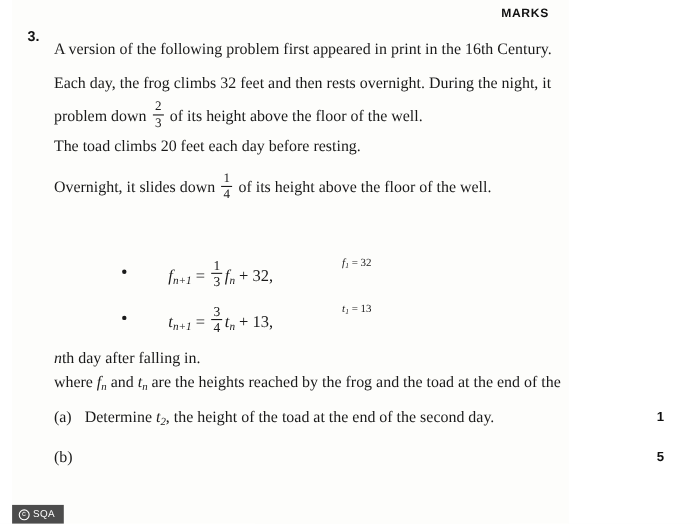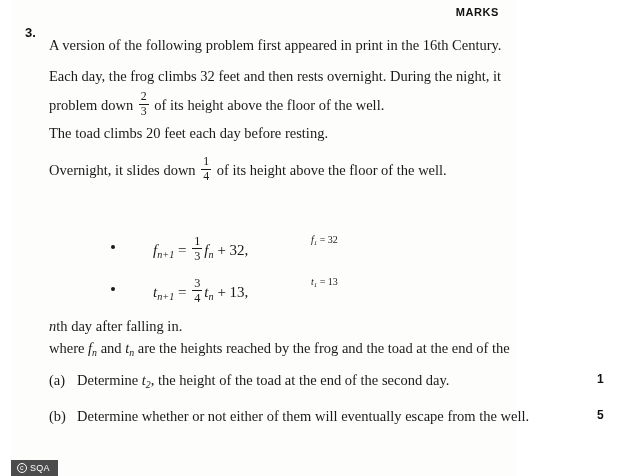--- a/index.html
+++ b/index.html
@@ -262,23 +262,20 @@
     <div class="qpart">
       <span class="qpart-label">(a)</span>
       <span class="qpart-text">
         <span>Determine </span><span class="it">t</span><span class="sub">2</span><span>, the height of the toad at the end of the second day.</span>
       </span>
       <span class="qpart-marks">1</span>
     </div>
 
     <div class="qpart">
       <span class="qpart-label">(b)</span>
-      <span class="qpart-text">
-        <span>Determine whether or not either of them will eventually escape from the well.</span>
-      </span>
       <span class="qpart-marks">5</span>
     </div>
 
   </div>
 
   <div class="footer-badge">
     <span class="c">c</span><span>SQA</span>
   </div>
 
 </div>

